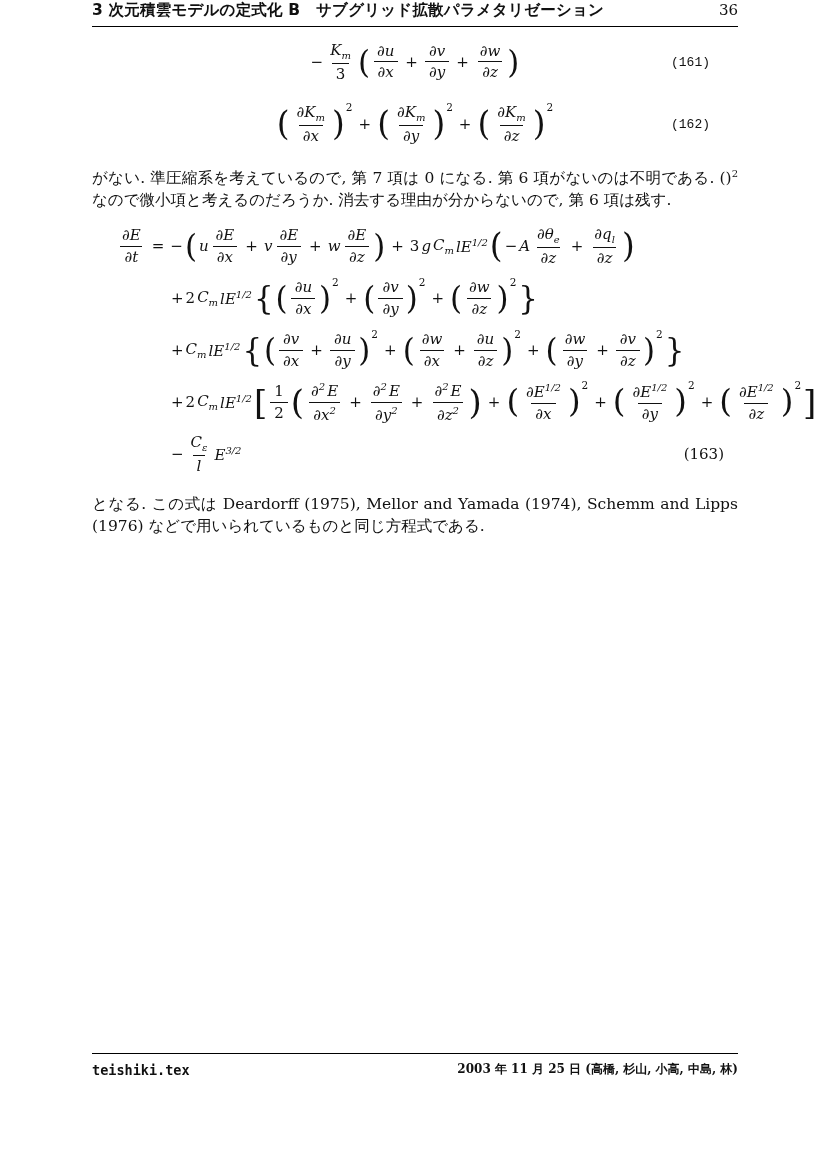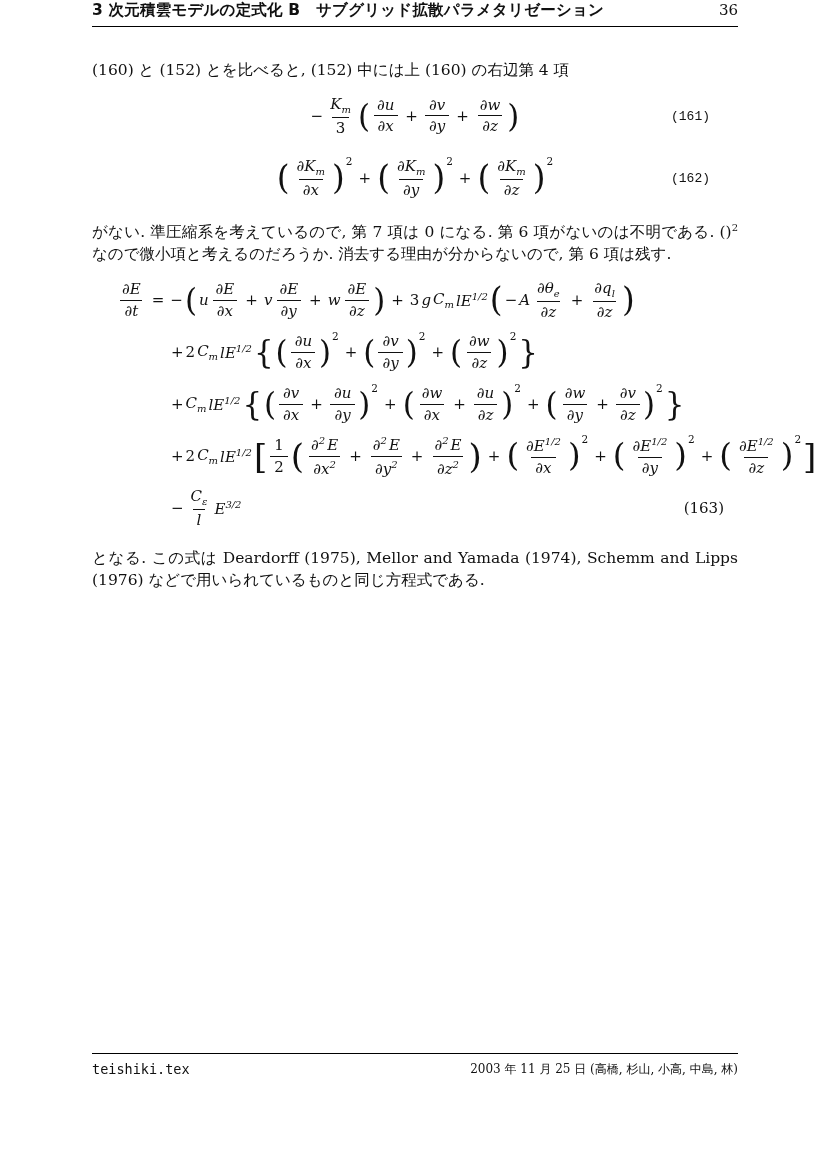--- a/index.html
+++ b/index.html
@@ -37,37 +37,36 @@
   .eqrow{position:relative;display:flex;justify-content:center;align-items:center;margin:8px 0 6px;min-height:54px;}
   .eqnum{position:absolute;right:28px;top:50%;transform:translateY(-50%);font-size:13px;font-style:normal;font-family:Liberation Mono, monospace;}
   .eqblock{margin-top:10px;}
   .eqline{display:flex;align-items:center;margin:2px 0;min-height:50px;}
   .l1{margin-left:24px;}
   .cont{margin-left:78px;}
   .spacer{flex:1;}
   .eqnum163{font-size:15px;padding-right:14px;}
   
   .footer{position:absolute;left:92px;top:1053px;width:646px;border-top:1.2px solid #000;
-          padding-top:7px;display:flex;justify-content:space-between;align-items:flex-start;}
+          padding-top:7px;display:flex;justify-content:space-between;align-items:center;font-weight:bold;}
   .fleft{font-family:"DejaVu Sans Mono",monospace;font-size:13.5px;}
   .fright{font-size:12px;}
 </style>
 </head>
 <body>
 
 <div class="page">
   <div class="content">
 
     <div class="header">
       <span class="htitle">3 次元積雲モデルの定式化 B　サブグリッド拡散パラメタリゼーション</span>
       <span class="hpage">36</span>
     </div>
     <div class="hrule"></div>
 
-    <p class="para p1"><span>(160) と (152) とを比べると, (152) 中には上 (160) の右辺第 4 項</span></p>
 
     <div class="eqrow">
       <span class="math">
           <span class="mn">−</span>
           <span class="frac">
             <span class="fn">
               <span class="mv">K<sub>m</sub></span>
             </span>
             <span class="fd">
               <span class="mn">3</span>

